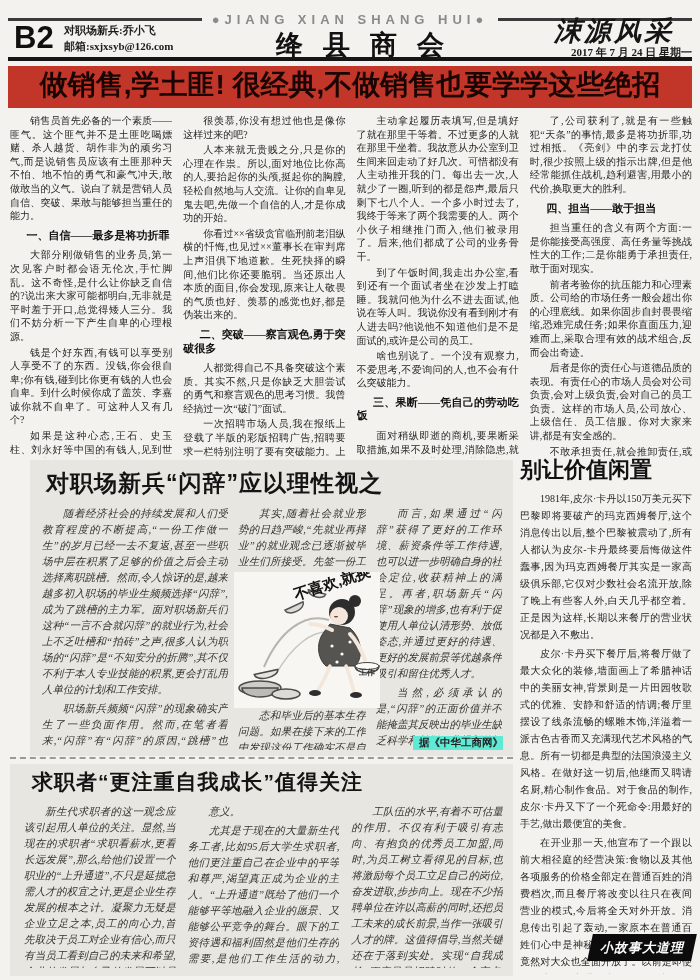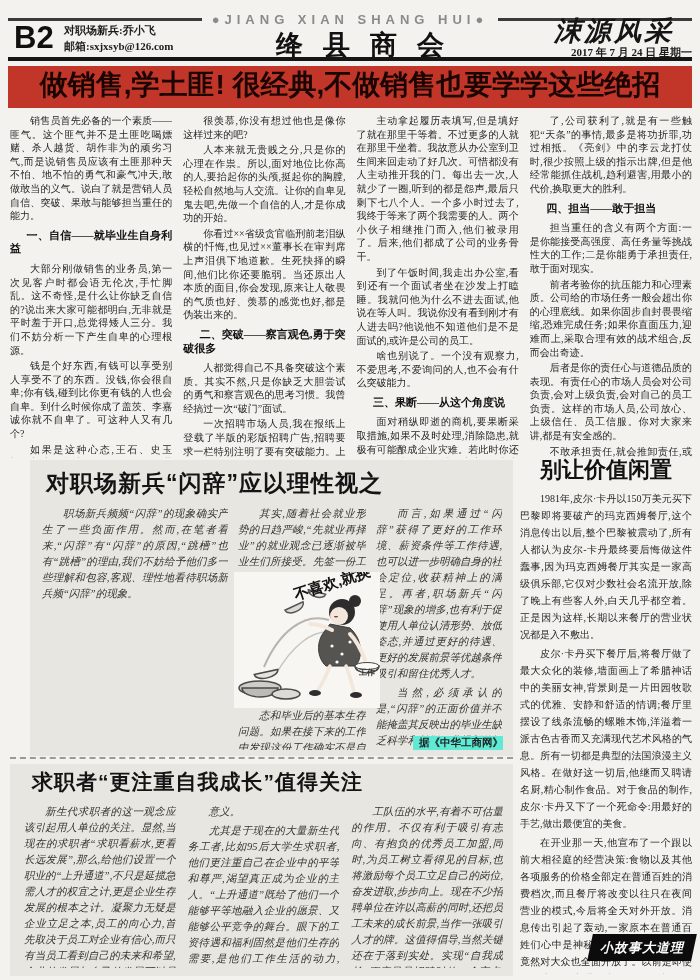--- a/index.html
+++ b/index.html
@@ -44,21 +44,21 @@
   .cartoon{position:absolute;top:112px;left:204px;width:146px;height:136px;background:#f7f6f2;}
   
   .dashed{position:absolute;top:757px;left:10px;width:503px;border-top:2px dashed #9b9a96;}
   
   .bottom{position:absolute;top:764px;left:10px;width:503px;height:212px;background:#e8e6e0;}
   .bottom-title{position:absolute;top:4px;left:22px;font-family:"Liberation Sans","DejaVu Sans",sans-serif;
                 font-size:21px;font-weight:900;color:#141414;letter-spacing:1px;}
   .bottom-cols{position:absolute;top:40px;left:14px;right:10px;bottom:8px;display:flex;gap:12px;}
   .bottom-col{flex:1;overflow:hidden;}
   
-  .side-title{position:absolute;top:455px;left:520px;width:172px;text-align:center;
+  .side-title{position:absolute;top:455px;left:520px;width:172px;
               font-family:"Liberation Sans","DejaVu Sans",sans-serif;font-size:22px;font-weight:900;color:#121212;}
   .side-body{position:absolute;top:490px;left:520px;width:172px;height:484px;overflow:hidden;
              font-size:10px;line-height:17px;text-align:justify;color:#262626;}
   .side-body p{margin:0 0 2px;text-indent:2em;}
   .badge{position:absolute;top:934px;left:590px;width:104px;height:27px;background:#0c0c0c;
          transform:skewX(-12deg);display:flex;align-items:center;justify-content:center;}
   .badge span{transform:skewX(12deg);color:#fff;font-style:italic;font-weight:bold;font-size:13px;letter-spacing:1px;}
 </style>
 </head>
 <body>
@@ -80,53 +80,54 @@
   <div class="hdr-date">2017 年 7 月 24 日  星期一</div>
   <div class="hdr-rule"></div>
 
   <div class="banner">
     <span>做销售,学土匪! 很经典,不做销售也要学学这些绝招</span>
   </div>
 
   <div class="lead-cols">
     <div class="lead-col">
         <p>销售员首先必备的一个素质——匪气。这个匪气并不是土匪吃喝嫖赌、杀人越货、胡作非为的顽劣习气,而是说销售员应该有土匪那种天不怕、地不怕的勇气和豪气冲天,敢做敢当的义气。说白了就是营销人员自信、突破、果敢与能够担当重任的能力。</p>
-        <h4>一、自信——就毕业生自身利益</h4>
+        <h4>一、自信——最多是将功折罪</h4>
         <p>大部分刚做销售的业务员,第一次见客户时都会语无伦次,手忙脚乱。这不奇怪,是什么让你缺乏自信的?说出来大家可能都明白,无非就是平时羞于开口,总觉得矮人三分。我们不妨分析一下产生自卑的心理根源。</p>
         <p>钱是个好东西,有钱可以享受别人享受不了的东西。没钱,你会很自卑;你有钱,碰到比你更有钱的人也会自卑。到什么时候你成了盖茨、李嘉诚你就不自卑了。可这种人又有几个?</p>
         <p>如果是这种心态,王石、史玉柱、刘永好等中国的有钱人,见到世界超级富豪岂不是也很自卑? 凭自己的劳动吃饭,有什么可自卑的?</p>
       </div>
     <div class="lead-col">
         <p>很羡慕,你没有想过他也是像你这样过来的吧?</p>
         <p>人本来就无贵贱之分,只是你的心理在作祟。所以,面对地位比你高的人,要抬起你的头颅,挺起你的胸膛,轻松自然地与人交流。让你的自卑见鬼去吧,先做一个自信的人,才是你成功的开始。</p>
         <p>你看过××省级贪官临刑前老泪纵横的忏悔,也见过××董事长在审判席上声泪俱下地道歉。生死抉择的瞬间,他们比你还要脆弱。当还原出人本质的面目,你会发现,原来让人敬畏的气质也好、羡慕的感觉也好,都是伪装出来的。</p>
         <h4>二、突破——察言观色,勇于突破很多</h4>
         <p>人都觉得自己不具备突破这个素质。其实不然,只是你缺乏大胆尝试的勇气和察言观色的思考习惯。我曾经搞过一次“破门”面试。</p>
         <p>一次招聘市场人员,我在报纸上登载了半版的彩版招聘广告,招聘要求一栏特别注明了要有突破能力。上午9点在公司面试。我在自己办公室门上贴一张醒目的“面试室”纸牌(我的办公室从会议室里很容易看到)。一摞履历表和几个签字笔丢在会议桌的醒目位置。我让HR部门的人各忙各的,别管会议室。</p>
       </div>
     <div class="lead-col">
         <p>主动拿起履历表填写,但是填好了就在那里干等着。不过更多的人就在那里干坐着。我故意从办公室到卫生间来回走动了好几次。可惜都没有人主动推开我的门。每出去一次,人就少了一圈,听到的都是怨声,最后只剩下七八个人。一个多小时过去了,我终于等来了两个我需要的人。两个小伙子相继推门而入,他们被录用了。后来,他们都成了公司的业务骨干。</p>
         <p>到了午饭时间,我走出办公室,看到还有一个面试者坐在沙发上打瞌睡。我就问他为什么不进去面试,他说在等人叫。我说你没有看到刚才有人进去吗?他说他不知道他们是不是面试的,或许是公司的员工。</p>
         <p>啥也别说了。一个没有观察力,不爱思考,不爱询问的人,也不会有什么突破能力。</p>
-        <h4>三、果断——从这个角度说</h4>
+        <h4>三、果断——凭自己的劳动吃饭</h4>
         <p>面对稍纵即逝的商机,要果断采取措施,如果不及时处理,消除隐患,就极有可能酿成企业灾难。若此时你还会写份报告,传真到上级部门,再由上级部门继续往上传,又洽逢多个领导不在,等上几天,黄瓜菜都凉了。抓不住机会,出了乱子,最终倒霉的是你自己,理由描述得再充分,都只有拿你开刀问罪。</p>
       </div>
     <div class="lead-col">
         <p>了,公司获利了,就是有一些触犯“天条”的事情,最多是将功折罪,功过相抵。《亮剑》中的李云龙打仗时,很少按照上级的指示出牌,但是他经常能抓住战机,趋利避害,用最小的代价,换取更大的胜利。</p>
         <h4>四、担当——敢于担当</h4>
         <p>担当重任的含义有两个方面:一是你能接受高强度、高任务量等挑战性大的工作;二是你能勇于承担责任,敢于面对现实。</p>
         <p>前者考验你的抗压能力和心理素质。公司给的市场任务一般会超出你的心理底线。如果你固步自封畏畏缩缩,恐难完成任务;如果你直面压力,迎难而上,采取合理有效的战术组合,反而会出奇迹。</p>
         <p>后者是你的责任心与道德品质的表现。有责任心的市场人员会对公司负责,会对上级负责,会对自己的员工负责。这样的市场人员,公司放心、上级信任、员工信服。你对大家来讲,都是有安全感的。</p>
         <p>不敢承担责任,就会推卸责任,或嫁祸于人,这就突破了道德底线,成了品质有问题的人。这样的人在公司里是很难呆长久的,出局是早晚的事,哪怕你市场操作能力超强。</p>
       </div>
   </div>
 
   <div class="feature">
     <div class="feature-title">对职场新兵“闪辞”应以理性视之</div>
     <div class="f-col1 kai">
+        <p>随着经济社会的持续发展和人们受教育程度的不断提高,“一份工作做一生”的岁月已经一去不复返,甚至一些职场中层在积累了足够的价值之后会主动选择离职跳槽。然而,令人惊讶的是,越来越多初入职场的毕业生频频选择“闪辞”,成为了跳槽的主力军。面对职场新兵们这种“一言不合就闪辞”的就业行为,社会上不乏吐槽和“拍砖”之声,很多人认为职场的“闪辞”是“不知安分的折腾”,其不仅不利于本人专业技能的积累,更会打乱用人单位的计划和工作安排。</p>
         <p>职场新兵频频“闪辞”的现象确实产生了一些负面作用。然而,在笔者看来,“闪辞”有“闪辞”的原因,“跳槽”也有“跳槽”的理由,我们不妨给予他们多一些理解和包容,客观、理性地看待职场新兵频“闪辞”的现象。</p>
       </div>
     <div class="f-col2top kai">
         <p>其实,随着社会就业形势的日趋严峻,“先就业再择业”的就业观念已逐渐被毕业生们所接受。先签一份工作“保底”,起码能缓解学生们毕业时的焦虑心</p>
       </div>
     <div class="f-col2bot kai">
         <p>态和毕业后的基本生存问题。如果在接下来的工作中发现这份工作确实不是自己所喜欢的,或者是现有工作自己根本无法胜任,那么果断辞职也不失为一种理性选择。与此同时,就毕业生自身利益</p>
       </div>
     <div class="f-col3 kai">
         <p>而言,如果通过“闪辞”获得了更好的工作环境、薪资条件等工作待遇,也可以进一步明确自身的社会定位,收获精神上的满足。再者,职场新兵“闪辞”现象的增多,也有利于促使用人单位认清形势、放低姿态,并通过更好的待遇、更好的发展前景等优越条件吸引和留住优秀人才。</p>

